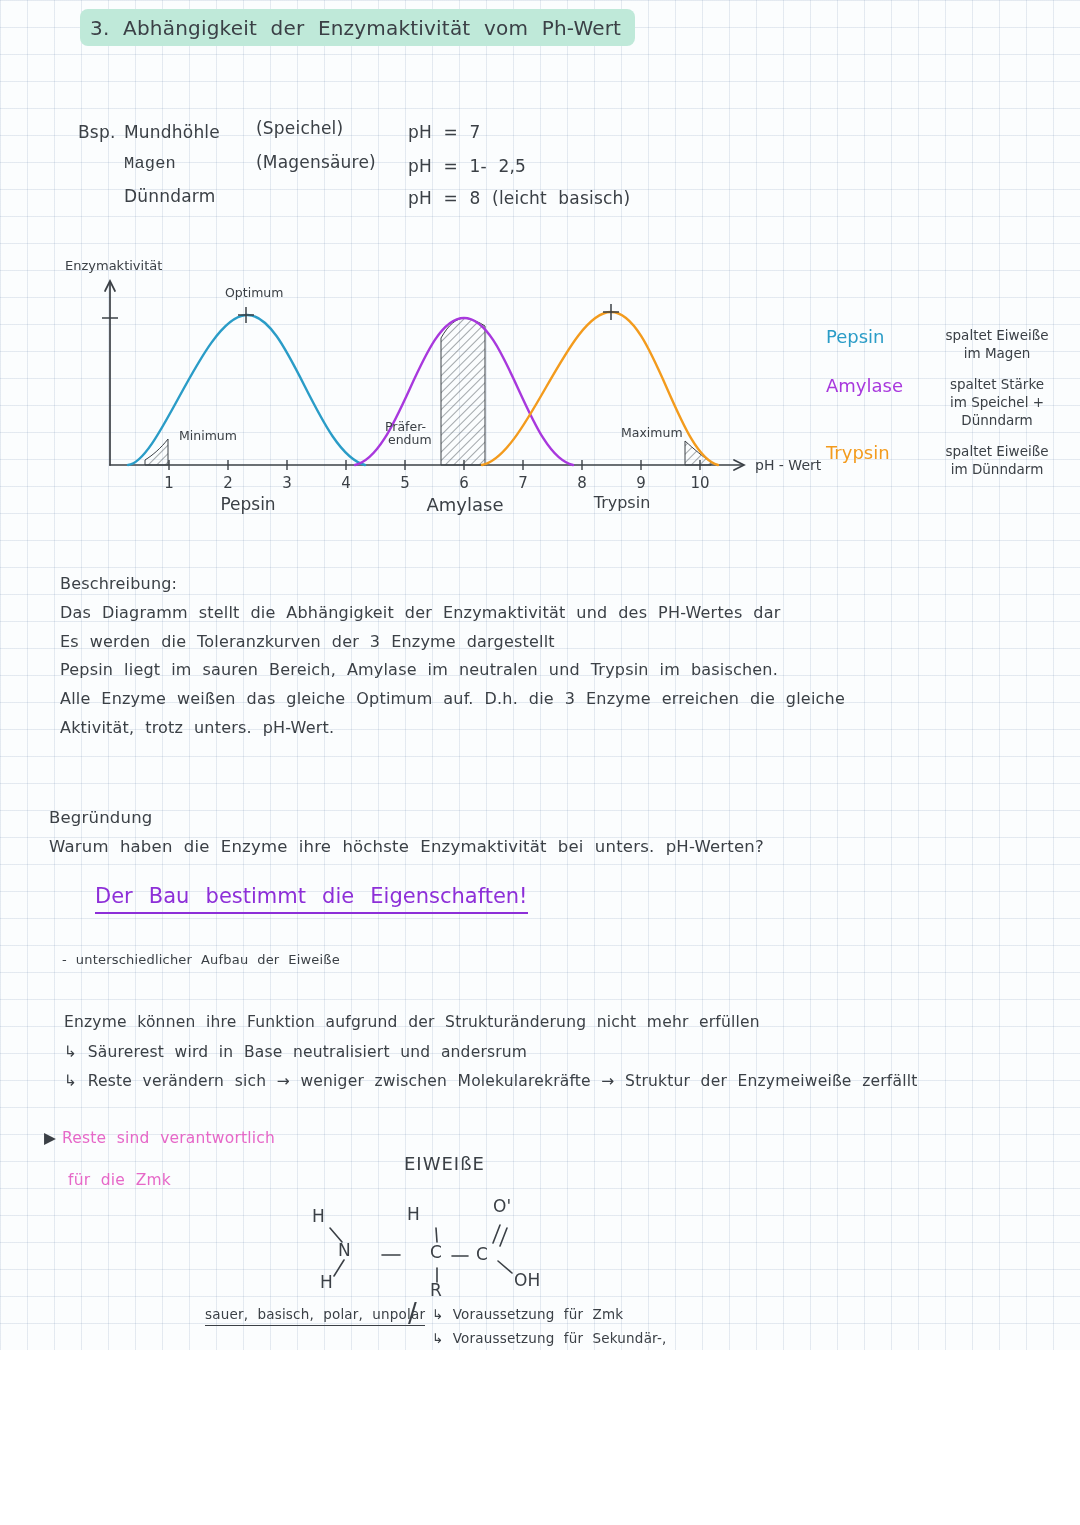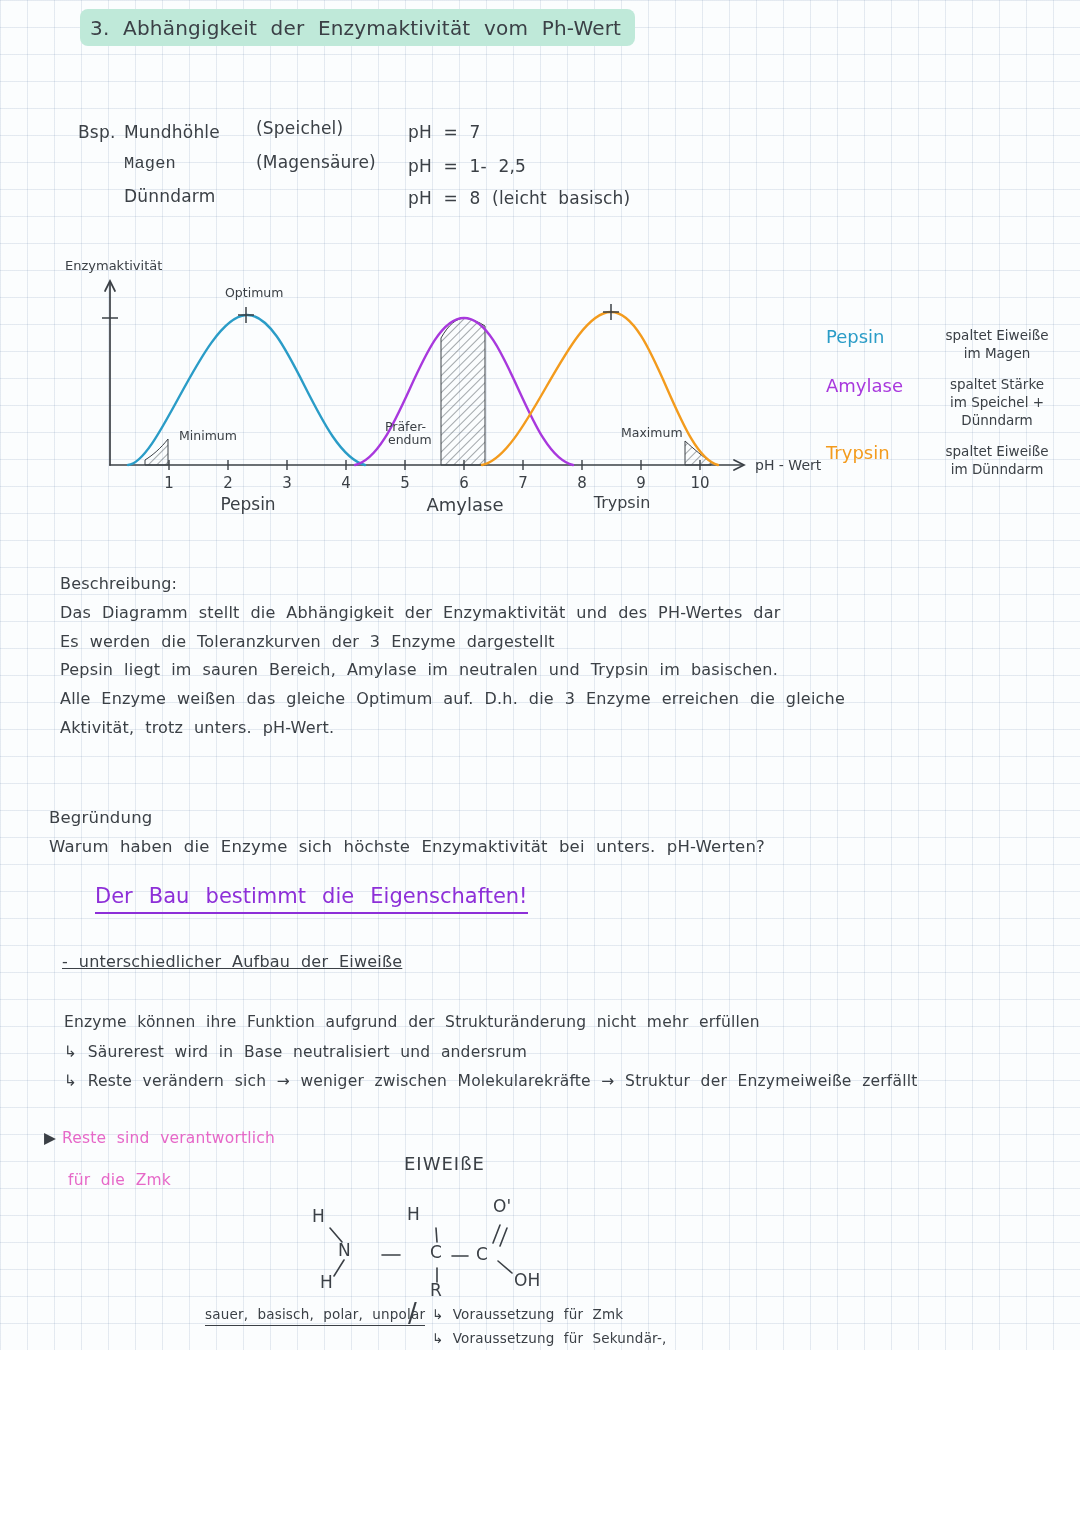--- a/index.html
+++ b/index.html
@@ -36,21 +36,21 @@
   .legend-name{font-size:18px; width:82px; flex:0 0 auto; white-space:nowrap;}
   .legend-desc{font-size:13.5px; text-align:center; line-height:18px; flex:1;}
   .besch{left:60px; top:570px; font-size:16px; line-height:28.8px; white-space:nowrap;}
   .besch .line{height:28.8px;}
   .begr{left:49px; top:803px; font-size:16.5px; line-height:29px; white-space:nowrap;}
   .statement{
     left:95px; top:884px; font-size:21px;
     padding-bottom:4px; border-bottom:2px solid #8d2fd8;
     word-spacing:.45em; white-space:nowrap;
   }
-  .bullet{left:62px; top:952px; font-size:16px; white-space:nowrap;text-decoration:underline;}
+  .bullet{left:62px; top:952px; font-size:13px; white-space:nowrap;}
   .notes{left:64px; top:1008px; font-size:15.5px; line-height:29.5px; white-space:nowrap;}
   .pinknote{left:44px; top:1126px; font-size:15.5px; line-height:24px; white-space:nowrap;}
   .pinknote .mk{color:#3b4046; margin-right:6px;}
   .eiw{left:404px; top:1153px; font-size:18px; letter-spacing:1px;}
   .chem{left:290px; top:1198px; width:300px; height:125px;}
   .atom{position:absolute; font-size:17px; white-space:nowrap;}
   .ulab{
     left:205px; top:1306px; font-size:13.5px;
     border-bottom:1.5px solid #3b4046; padding-bottom:3px; white-space:nowrap;
   }
@@ -178,21 +178,21 @@
     <div class="line">Beschreibung:</div>
     <div class="line">Das Diagramm stellt die Abhängigkeit der Enzymaktivität und des PH-Wertes dar</div>
     <div class="line">Es werden die Toleranzkurven der 3 Enzyme dargestellt</div>
     <div class="line">Pepsin liegt im sauren Bereich, Amylase im neutralen und Trypsin im basischen.</div>
     <div class="line">Alle Enzyme weißen das gleiche Optimum auf. D.h. die 3 Enzyme erreichen die gleiche</div>
     <div class="line">Aktivität, trotz unters. pH-Wert.</div>
   </div>
 
   <div class="abs begr hand">
     <div>Begründung</div>
-    <div>Warum haben die Enzyme sich höchste Enzymaktivität bei unters. pH-Werten?</div>
+    <div>Warum haben die Enzyme ihre höchste Enzymaktivität bei unters. pH-Werten?</div>
   </div>
 
   <div class="abs statement c-violet">Der Bau bestimmt die Eigenschaften!</div>
 
   <div class="abs bullet hand">- unterschiedlicher Aufbau der Eiweiße</div>
 
   <div class="abs notes hand">
     <div>Enzyme können ihre Funktion aufgrund der Strukturänderung nicht mehr erfüllen</div>
     <div>↳ Säurerest wird in Base neutralisiert und andersrum</div>
     <div>↳ Reste verändern sich → weniger zwischen Molekularekräfte → Struktur der Enzymeiweiße zerfällt</div>

